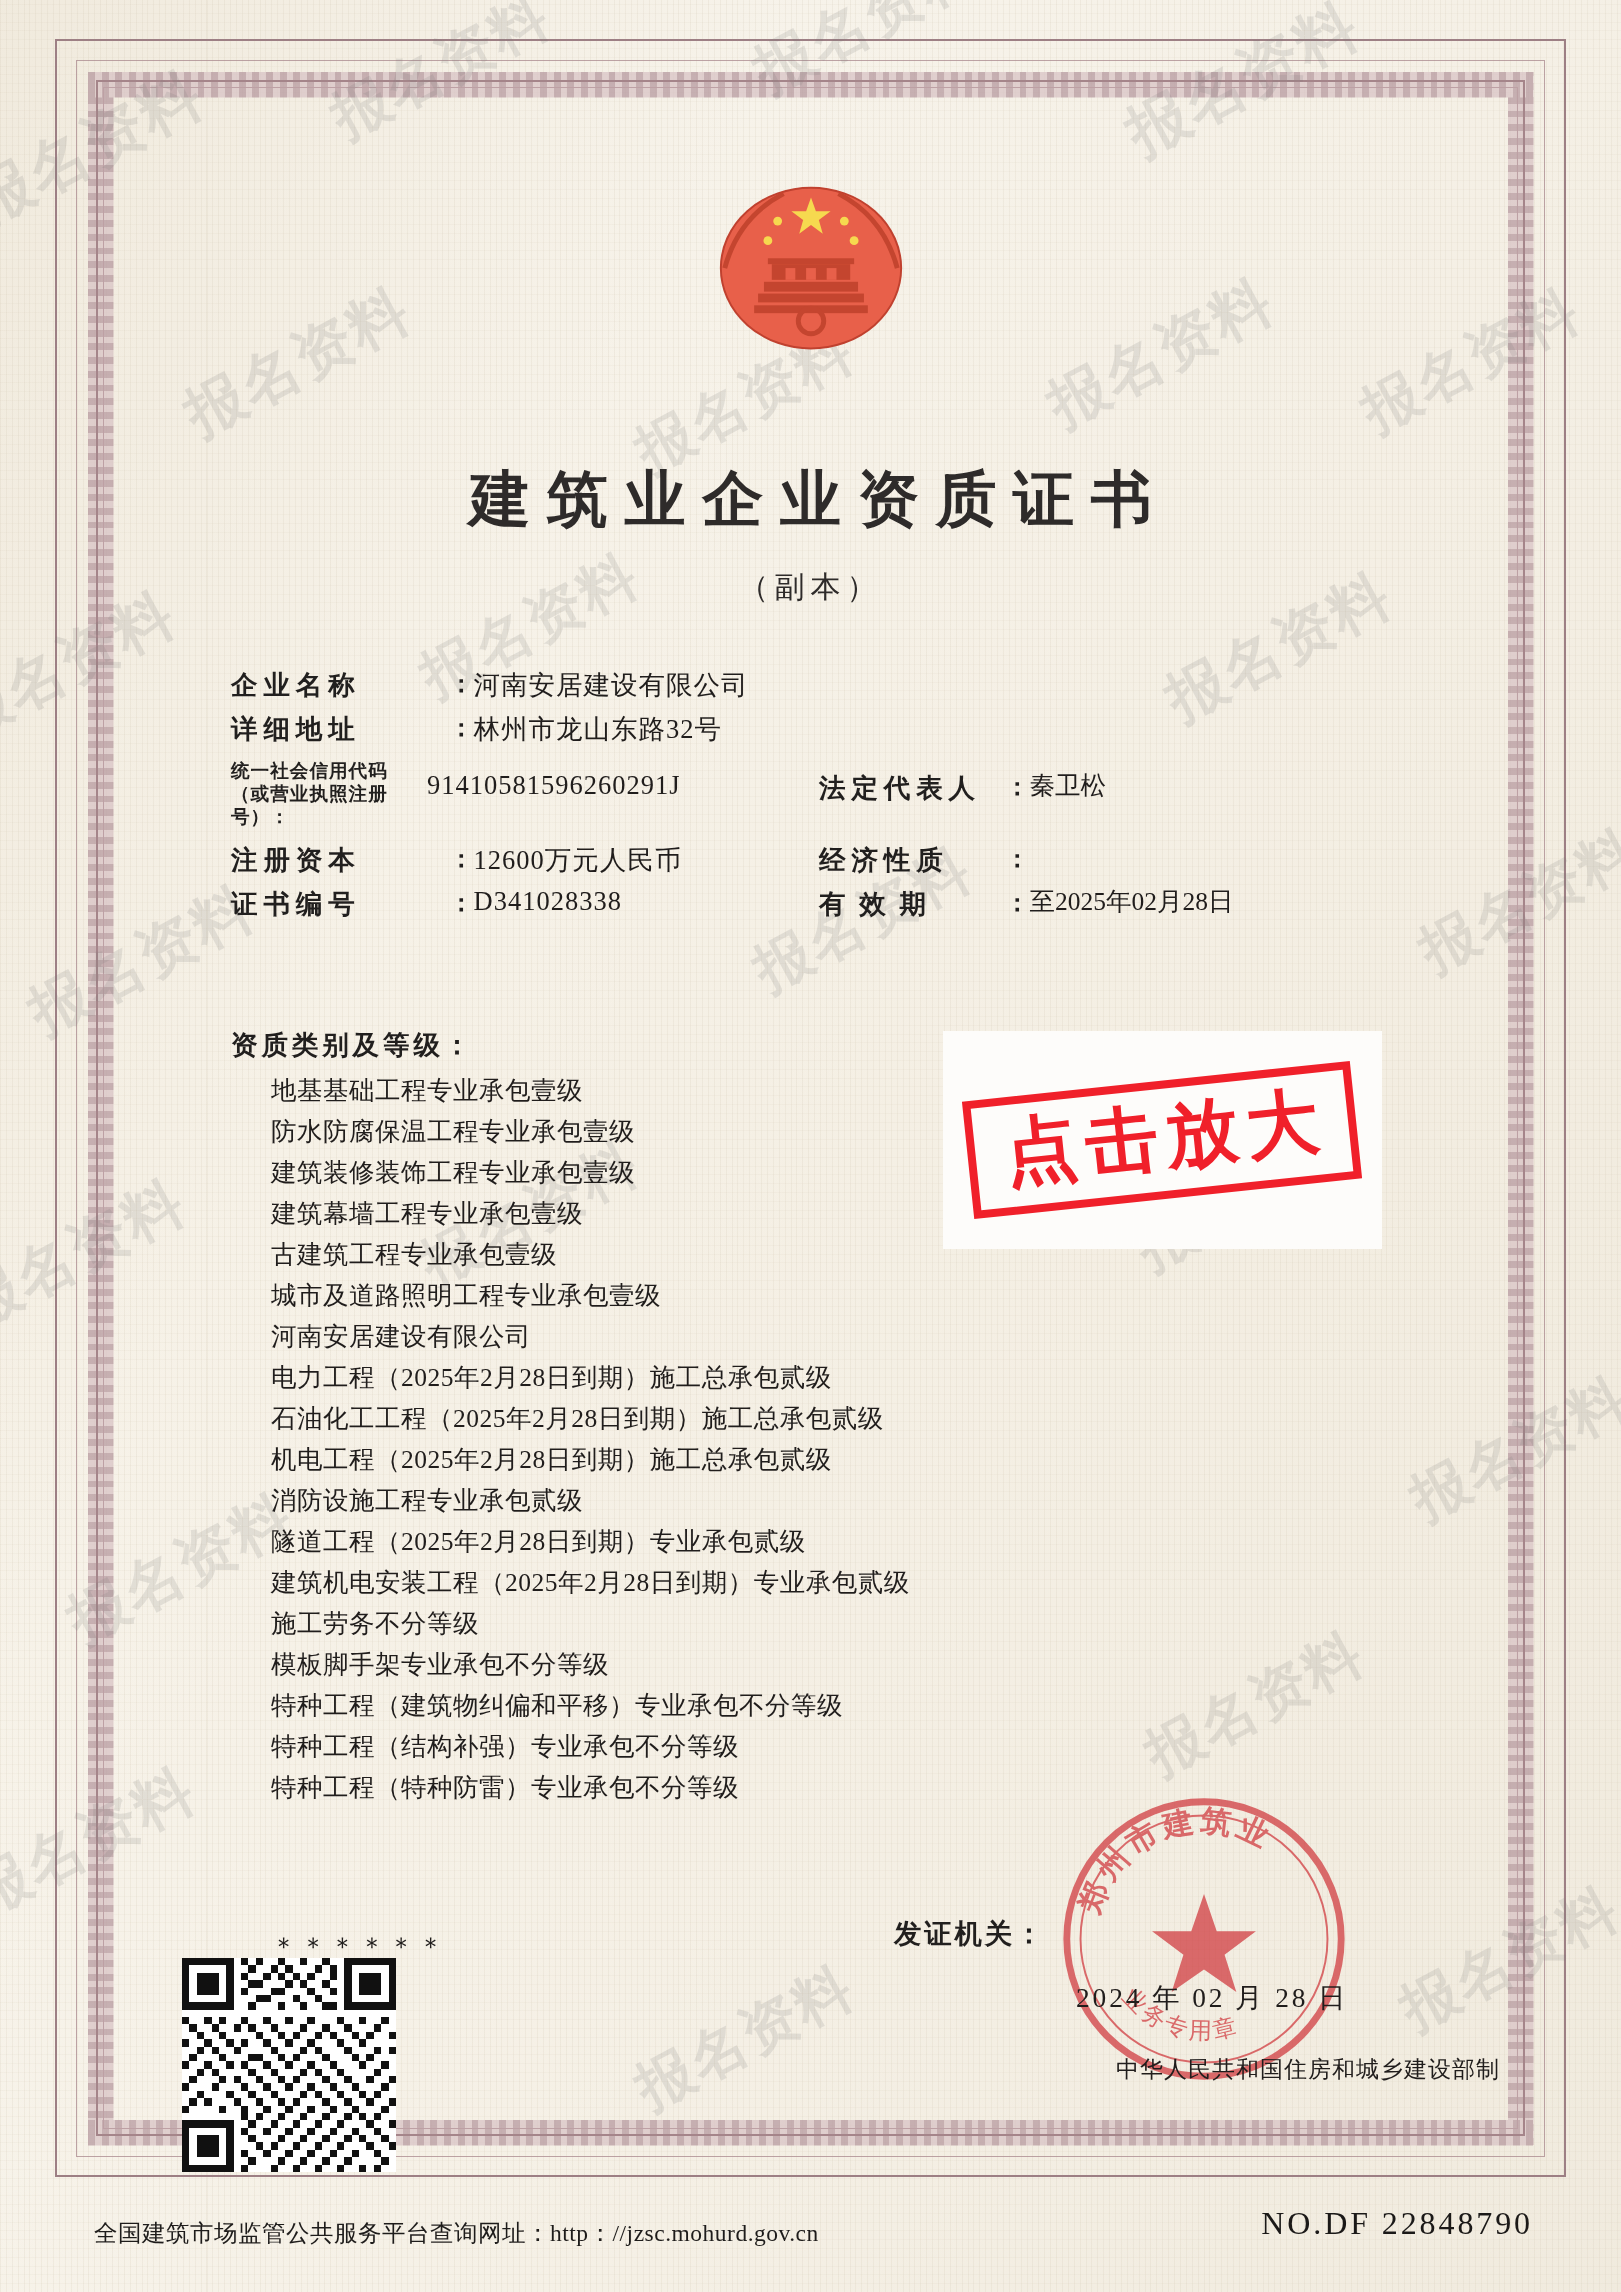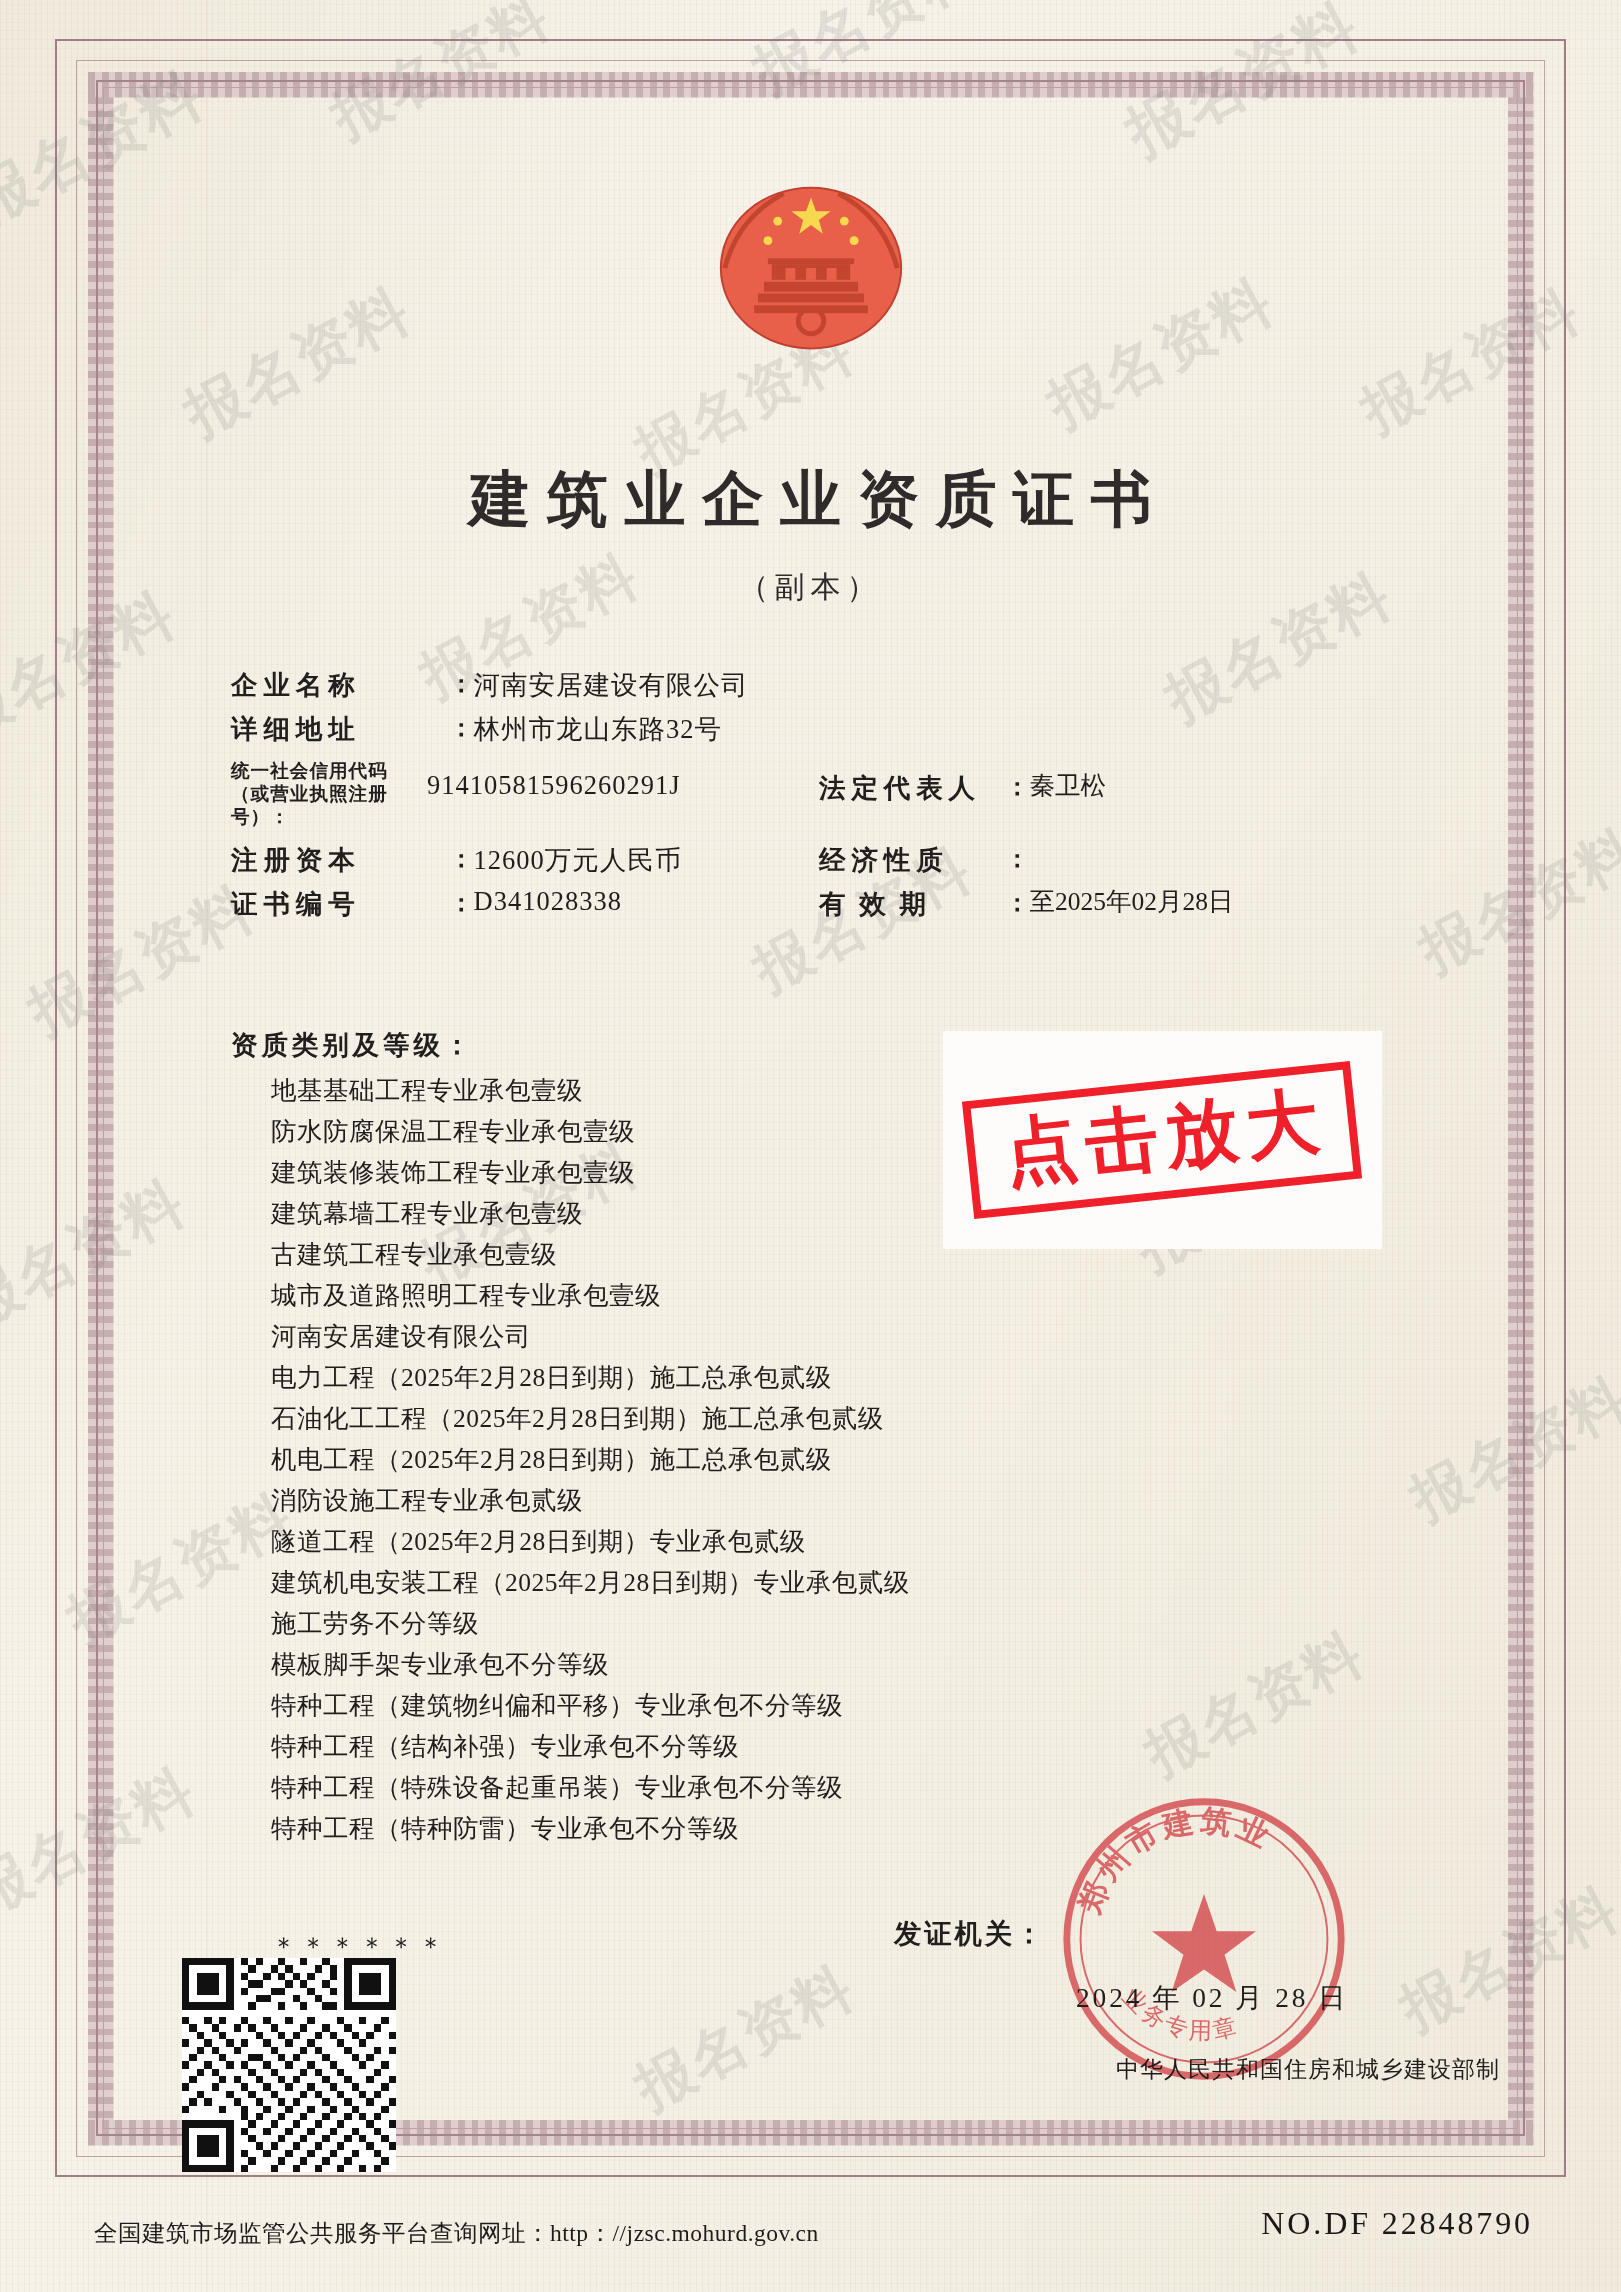--- a/index.html
+++ b/index.html
@@ -447,21 +447,20 @@
     <li>电力工程（2025年2月28日到期）施工总承包贰级</li>
     <li>石油化工工程（2025年2月28日到期）施工总承包贰级</li>
     <li>机电工程（2025年2月28日到期）施工总承包贰级</li>
     <li>消防设施工程专业承包贰级</li>
     <li>隧道工程（2025年2月28日到期）专业承包贰级</li>
     <li>建筑机电安装工程（2025年2月28日到期）专业承包贰级</li>
     <li>施工劳务不分等级</li>
     <li>模板脚手架专业承包不分等级</li>
     <li>特种工程（建筑物纠偏和平移）专业承包不分等级</li>
     <li>特种工程（结构补强）专业承包不分等级</li>
-    <li>特种工程（特殊设备起重吊装）专业承包不分等级</li>
     <li>特种工程（特种防雷）专业承包不分等级</li>
   </ul>
   <div id="qual-end">＊＊＊＊＊＊</div>
 
   <div id="zoom-badge">
     <div class="tag">点击放大</div>
   </div>
 
   <div id="seal">
     <svg viewBox="0 0 300 300" width="294" height="294" aria-hidden="true">

